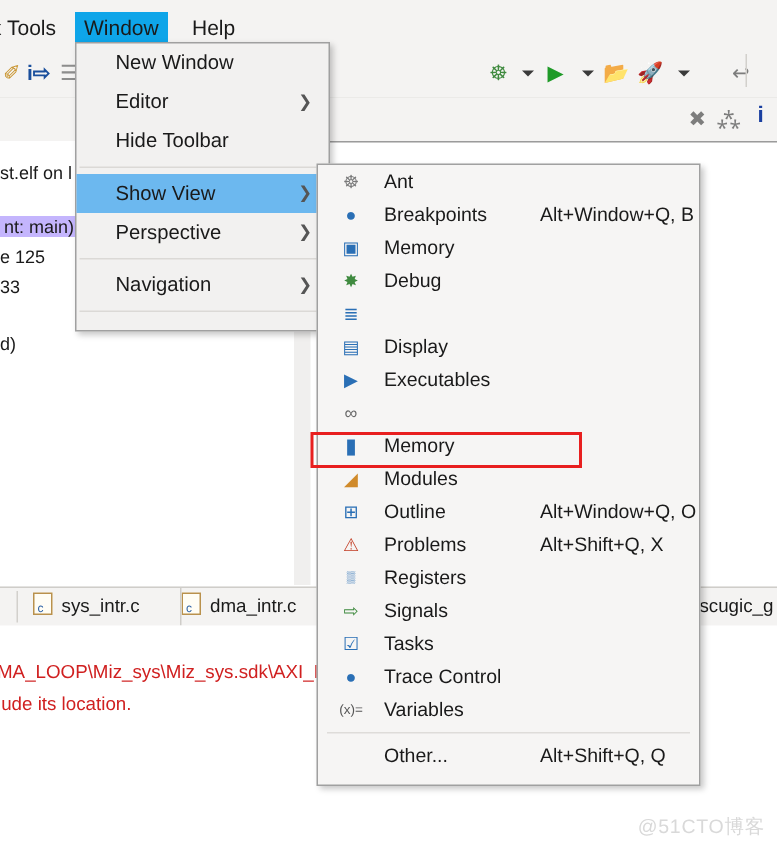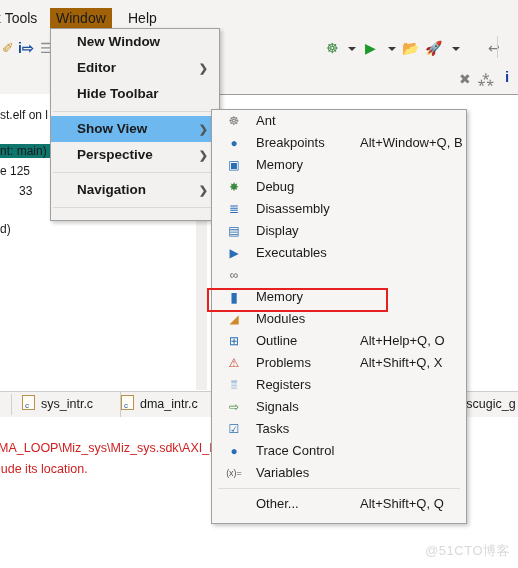--- a/index.html
+++ b/index.html
@@ -22,21 +22,21 @@
     border-bottom: 1px solid #e3e1de;
   }
   .menubar-item {
     position: absolute; top: 8px;
     font-size: 14px; color: #1a1a1a; line-height: 18px;
     padding: 1px 6px;
     white-space: nowrap;
   }
   .menubar-item.mb-tools { left: -12px; }
   .menubar-item.mb-window {
-    left: 50px; background: #a16207;
+    left: 50px; background: #0ea5e9;
   }
   .menubar-item.mb-help { left: 122px; }
 
   .toolbar {
     position: absolute; left: 0; top: 32px; width: 518px; height: 33px;
     background: #f4f3f2;
     border-bottom: 1px solid #cfcdc9;
   }
   .toolbar2 {
     position: absolute; left: 0; top: 65px; width: 518px; height: 29px;
@@ -58,22 +58,22 @@
     position: absolute; top: 36px; width: 1px; height: 22px;
     background: #d2d0cc;
   }
 
   
   .leftpane {
     position: absolute; left: 0; top: 94px; width: 52px; height: 300px;
     background: #ffffff;
     font-size: 12px; color: #1a1a1a;
   }
-  .lp-row { position: absolute; left: 0; white-space: nowrap; }
-  .lp-row.sel { background: #0f766e; width: 52px; }
+  .lp-row { position: absolute; left: 0; white-space: nowrap; text-align: center; }
+  .lp-row.sel { background: #c4b5fd; width: 52px; }
 
   .lp-scroll {
     position: absolute; left: 196px; top: 122px;
     width: 11px; height: 36px; background: #6cb8ef;
   }
   .lp-scrolltrack {
     position: absolute; left: 196px; top: 100px;
     width: 11px; height: 290px; background: #f0efee;
   }
 
@@ -120,21 +120,20 @@
   #window-menu {
     left: 50px; top: 28px; width: 168px; height: 191px;
   }
   .mi {
     position: relative;
     height: 26px; line-height: 26px;
     font-size: 13.5px; color: #1a1a1a;
     padding-left: 26px;
     white-space: nowrap;
     cursor: default;
-    font-weight: bold;
   }
   .mi.hl { background: #6cb8ef; }
   .mi .arrow {
     position: absolute; right: 11px; top: 8px;
     font-size: 11px; color: #555; line-height: 11px;
   }
   .mi-sep {
     height: 1px; background: #dbd9d6; margin: 4px 2px 4px 2px;
   }
 
@@ -220,21 +219,21 @@
     <span class="sep-v" style="left:497px;top:-29px;height:22px;"></span>
   </div>
 
   <div class="lp-scrolltrack"></div>
   <div class="lp-scroll"></div>
 
   <div class="leftpane">
     <div class="lp-row" style="top:14px;">st.elf on l</div>
     <div class="lp-row sel" style="top:50px;">nt: main)</div>
     <div class="lp-row" style="top:70px;">e 125</div>
-    <div class="lp-row" style="top:90px;padding-left:19px;">33</div>
+    <div class="lp-row" style="top:90px;">33</div>
     <div class="lp-row" style="top:128px;">d)</div>
   </div>
 
   <div class="tabstrip">
     <div class="tab" style="left:121px;width:98px;">
       <span class="fileico"></span><span>dma_intr.c</span>
     </div>
     <div class="tab" style="left:22px;width:98px;">
       <span class="fileico"></span><span>sys_intr.c</span>
     </div>
@@ -297,21 +296,20 @@
     </div>
 
     <div class="svi">
       <span class="ico" style="color:#3f8a3f;">✸</span>
       <span class="label">Debug</span>
       <span class="accel"></span>
     </div>
 
     <div class="svi">
       <span class="ico" style="color:#2a6fb5;">≣</span>
-      <span class="label">Disassembly</span>
       <span class="accel"></span>
     </div>
 
     <div class="svi">
       <span class="ico" style="color:#2a6fb5;">▤</span>
       <span class="label">Display</span>
       <span class="accel"></span>
     </div>
 
     <div class="svi">
@@ -333,21 +331,21 @@
 
     <div class="svi">
       <span class="ico" style="color:#d08a2a;">◢</span>
       <span class="label">Modules</span>
       <span class="accel"></span>
     </div>
 
     <div class="svi">
       <span class="ico" style="color:#2a6fb5;">⊞</span>
       <span class="label">Outline</span>
-      <span class="accel">Alt+Help+Q, O</span>
+      <span class="accel">Alt+Window+Q, O</span>
     </div>
 
     <div class="svi">
       <span class="ico" style="color:#c23b22;">⚠</span>
       <span class="label">Problems</span>
       <span class="accel">Alt+Shift+Q, X</span>
     </div>
 
     <div class="svi">
       <span class="ico" style="color:#2a6fb5;font-size:8px;line-height:16px;">▒</span>

